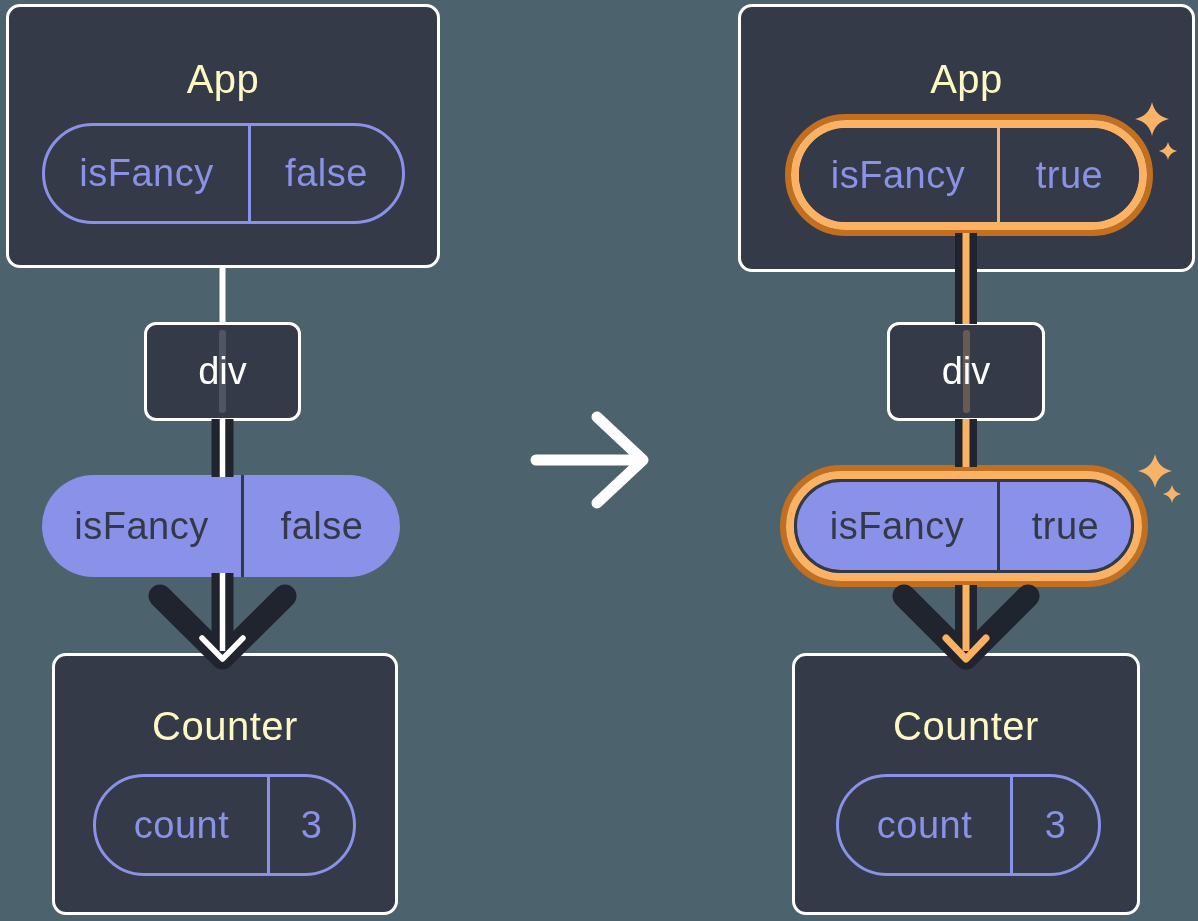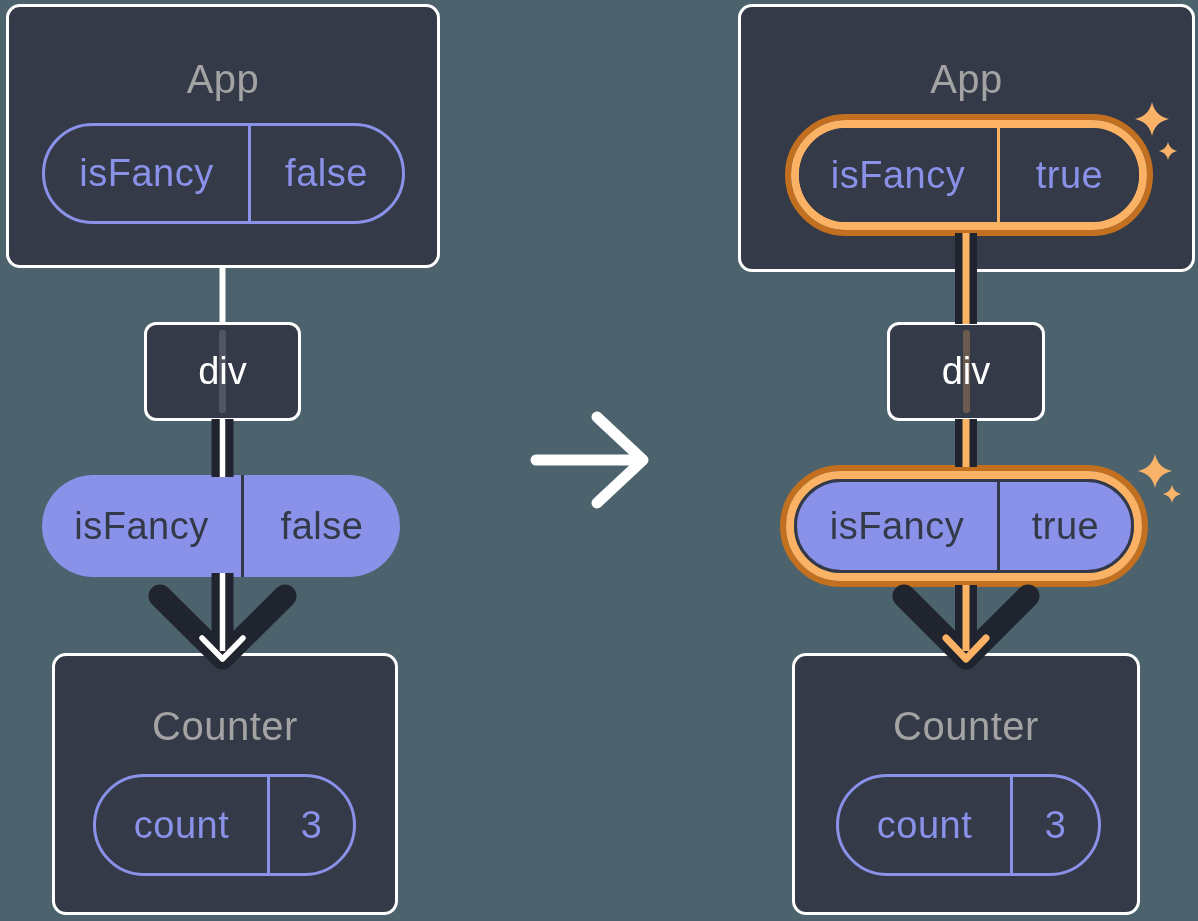--- a/index.html
+++ b/index.html
@@ -12,21 +12,21 @@
   .canvas{
     position:relative;width:1198px;height:921px;background:var(--page-bg);
     font-family:"Liberation Sans",sans-serif;overflow:hidden;
   }
   .card{
     position:absolute;background:var(--card-bg);
     border:3.5px solid var(--card-border);border-radius:14px;
   }
   .card .title{
     position:absolute;left:0;right:0;text-align:center;
-    color:#a3a3a3;font-size:40px;font-weight:500;letter-spacing:.5px;
+    color:#fef9c3;font-size:40px;font-weight:500;letter-spacing:.5px;
   }
   
   .pill{position:absolute;display:flex;border-radius:999px;overflow:hidden}
   .pill .cell{display:flex;align-items:center;justify-content:center;font-size:38px;letter-spacing:.5px}
   .pill .cell.k{flex:none}
   .pill .cell.v{flex:1}
   .pill.outline{border:3px solid var(--purple);background:transparent;color:var(--purple)}
   .pill.outline .cell.k{border-right:3px solid var(--purple)}
   .pill.filled{background:var(--purple);color:var(--ink-dark)}
   .pill.filled .cell.k{border-right:3px solid var(--ink-dark)}

